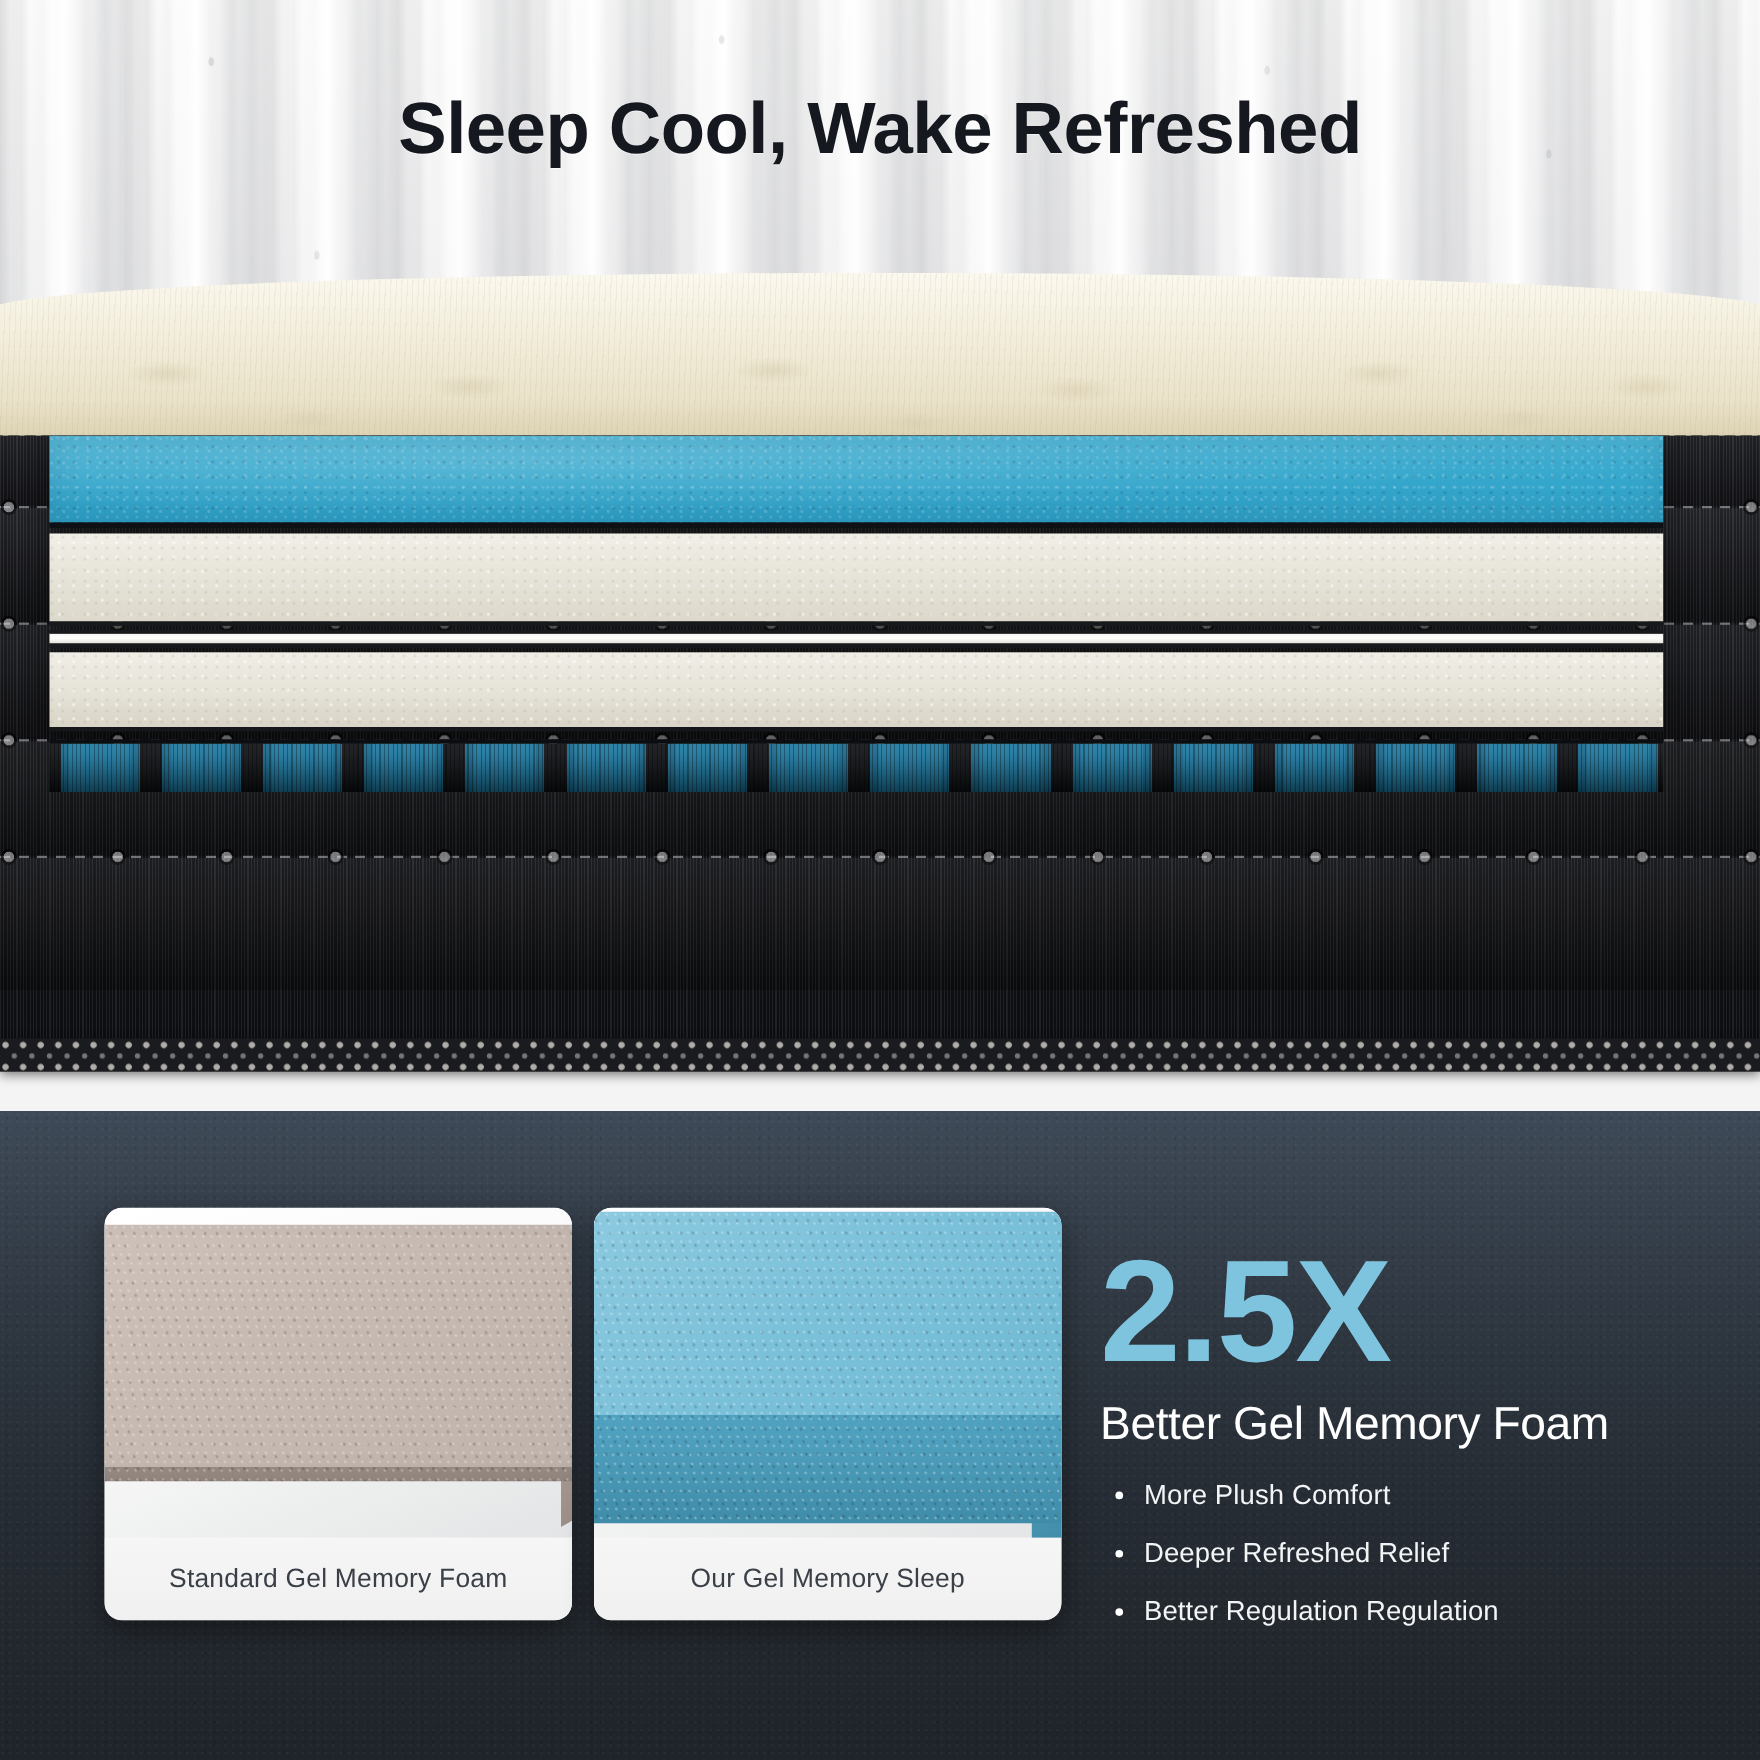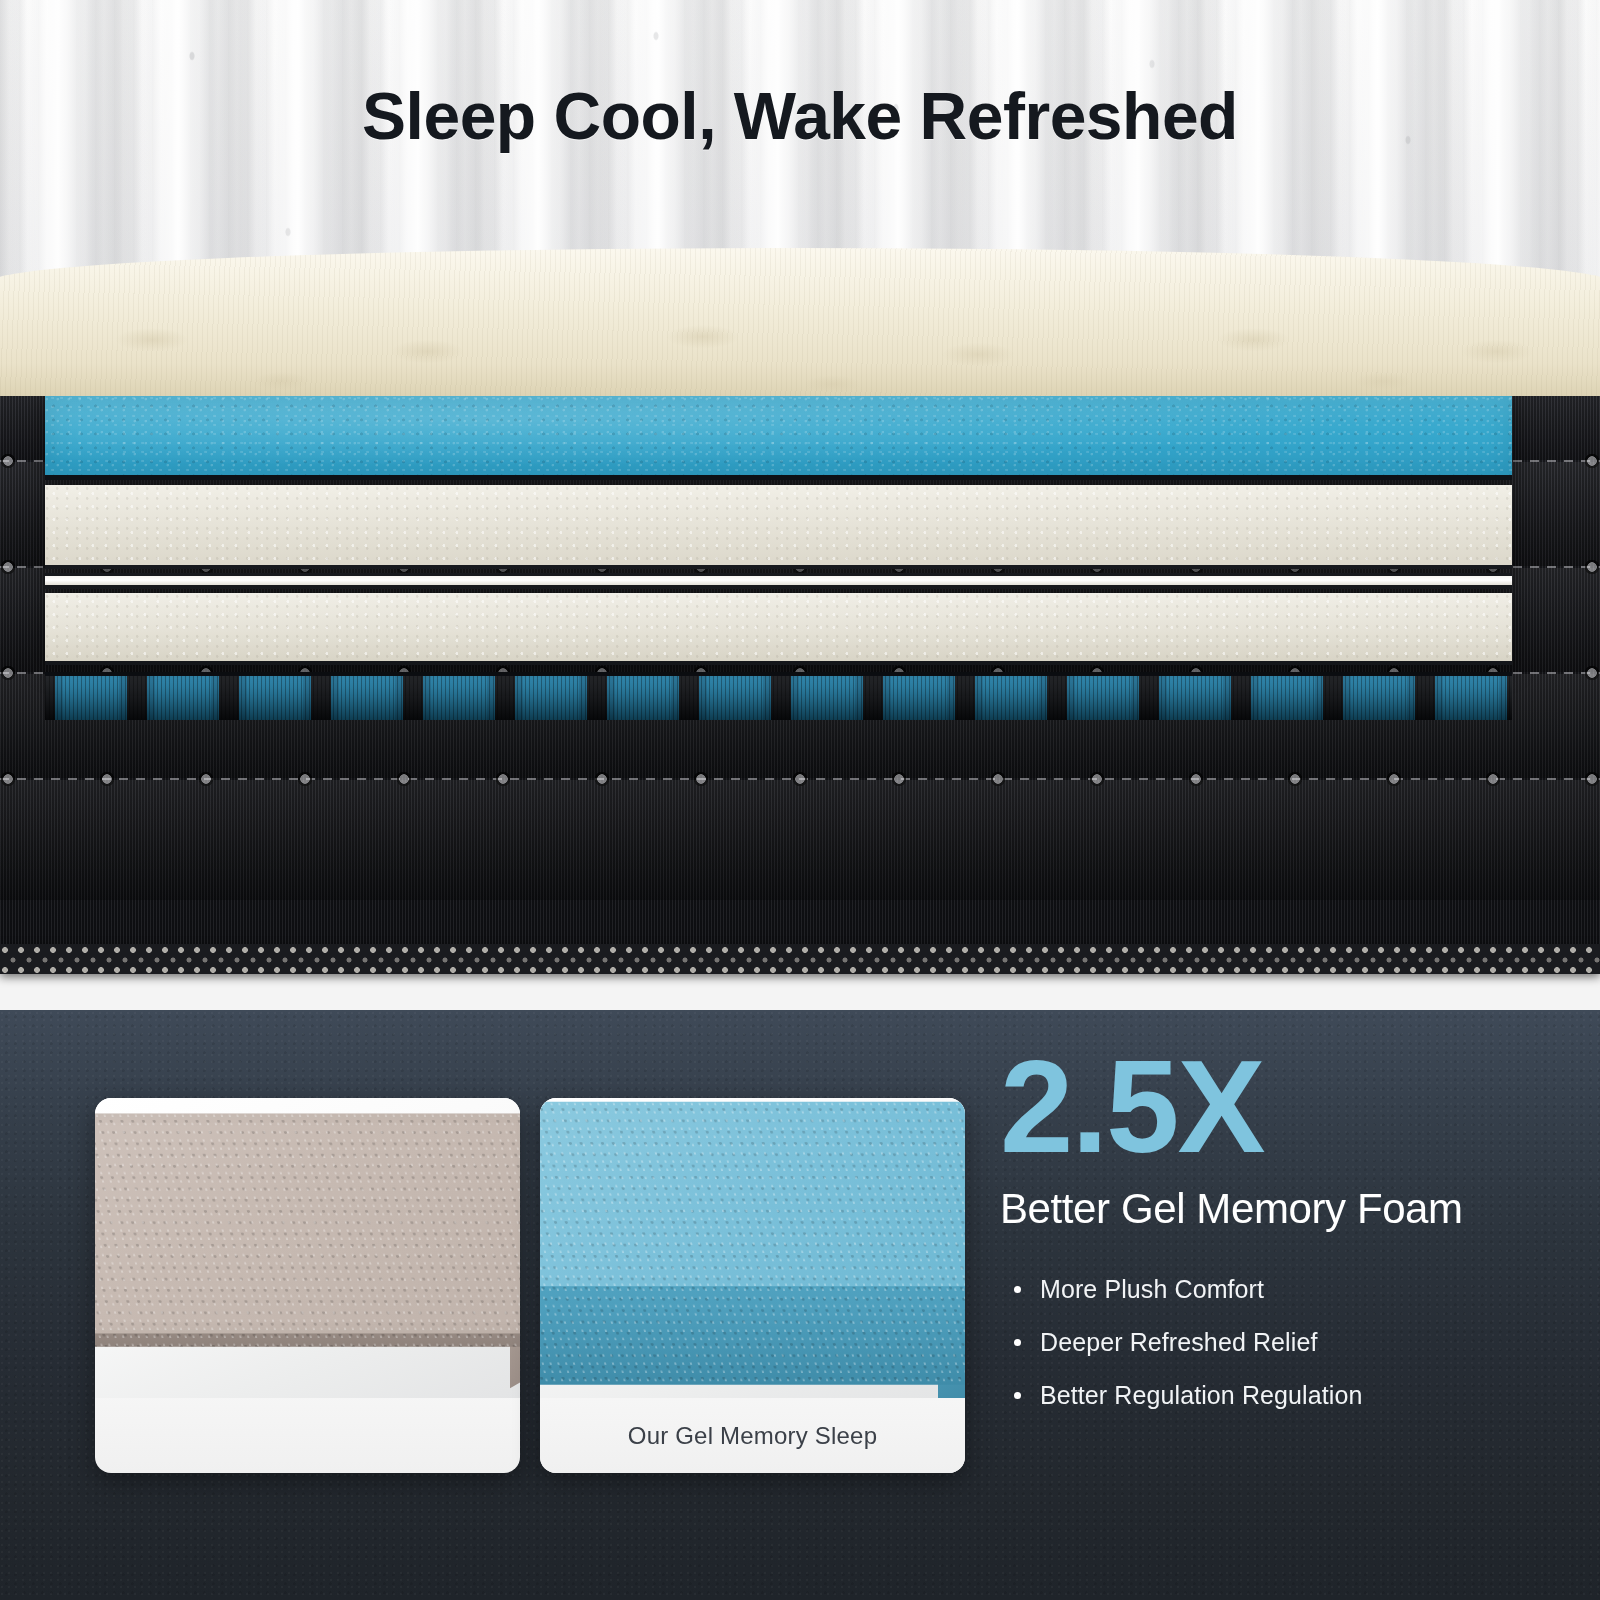--- a/index.html
+++ b/index.html
@@ -284,32 +284,32 @@
   }
   .grain-foam:after{
     content:""; position:absolute; inset:0;
     background-image:
       radial-gradient(circle at 25% 30%, rgba(255,255,255,.30) 0 1px, transparent 1.4px),
       radial-gradient(circle at 68% 70%, rgba(0,0,0,.16) 0 1.2px, transparent 1.6px);
     background-size:8px 8px, 11px 11px;
   }
 
   
-  .claim { position:absolute; left:1000px; top:1044px; width:580px; z-index:5; }
+  .claim { position:absolute; left:1000px; top:1129px; width:580px; z-index:5; }
 
   .claim-big {
     font-size:132px; font-weight:bold; line-height:.96;
     color:#7fc4de; letter-spacing:-2px;
   }
   .claim-sub {
     margin-top:14px;
     font-size:42px; color:#ffffff; letter-spacing:-.4px;
     white-space:nowrap;
   }
-  .bullets { margin-top:42px; list-style:none; }
+  .bullets { margin-top:27px; list-style:none; }
   .bullets li {
     position:relative;
     font-size:25px; color:#f2f4f6;
     padding-left:40px; margin-bottom:24px;
     letter-spacing:.1px;
   }
   .bullets li:before {
     content:""; position:absolute; left:14px; top:11px;
     width:7px; height:7px; border-radius:50%;
     background:#ffffff;
@@ -365,20 +365,21 @@
 
   <div class="cards">
 
     <div class="card c1">
       <div class="card-photo">
         <div class="bg"></div>
         <div class="slab slab-std-end"></div>
         <div class="slab slab-std-side grain-foam"></div>
         <div class="slab slab-std-top grain-foam"></div>
       </div>
+      <div class="card-caption">Standard Gel Memory Foam</div>
     </div>
 
     <div class="card c2">
       <div class="card-photo">
         <div class="bg"></div>
         <div class="slab slab-our-end"></div>
         <div class="slab slab-our-side grain-foam"></div>
         <div class="slab slab-our-top grain-foam"></div>
       </div>
       <div class="card-caption">Our Gel Memory Sleep</div>

